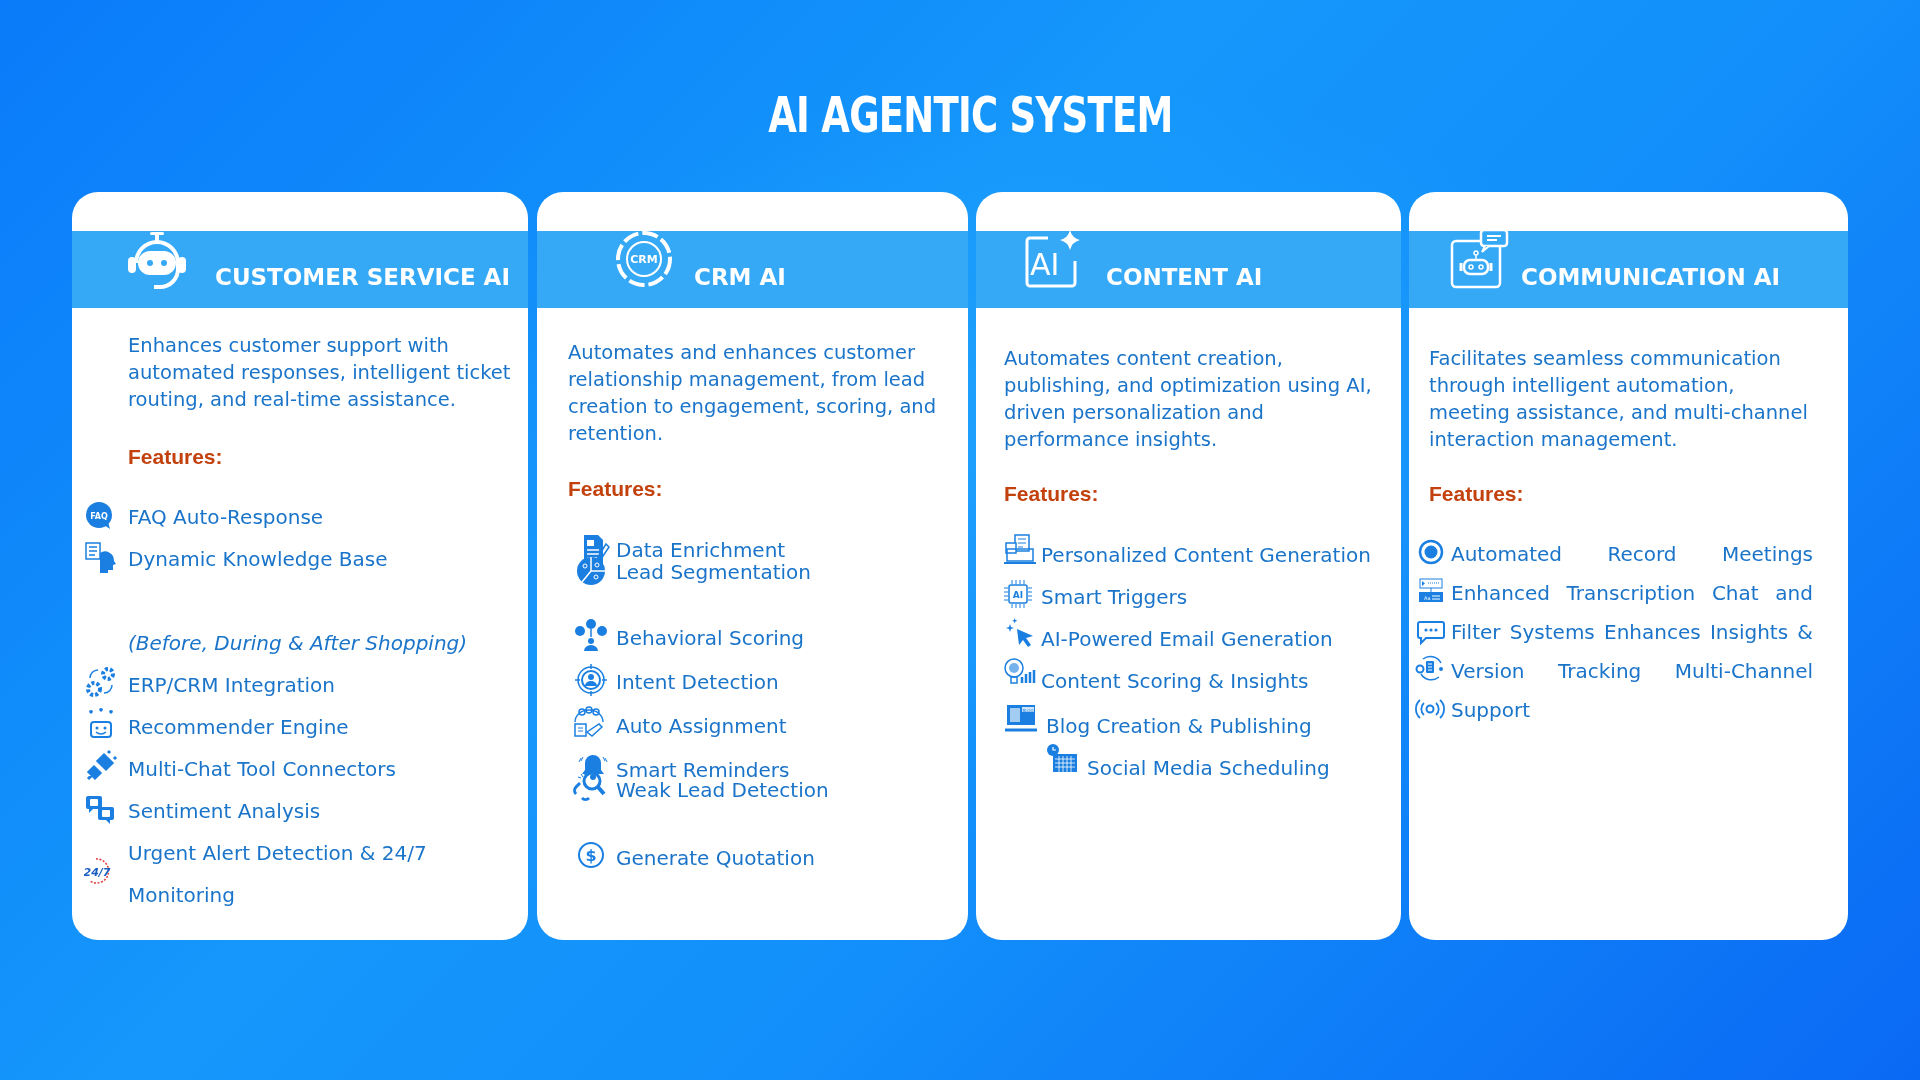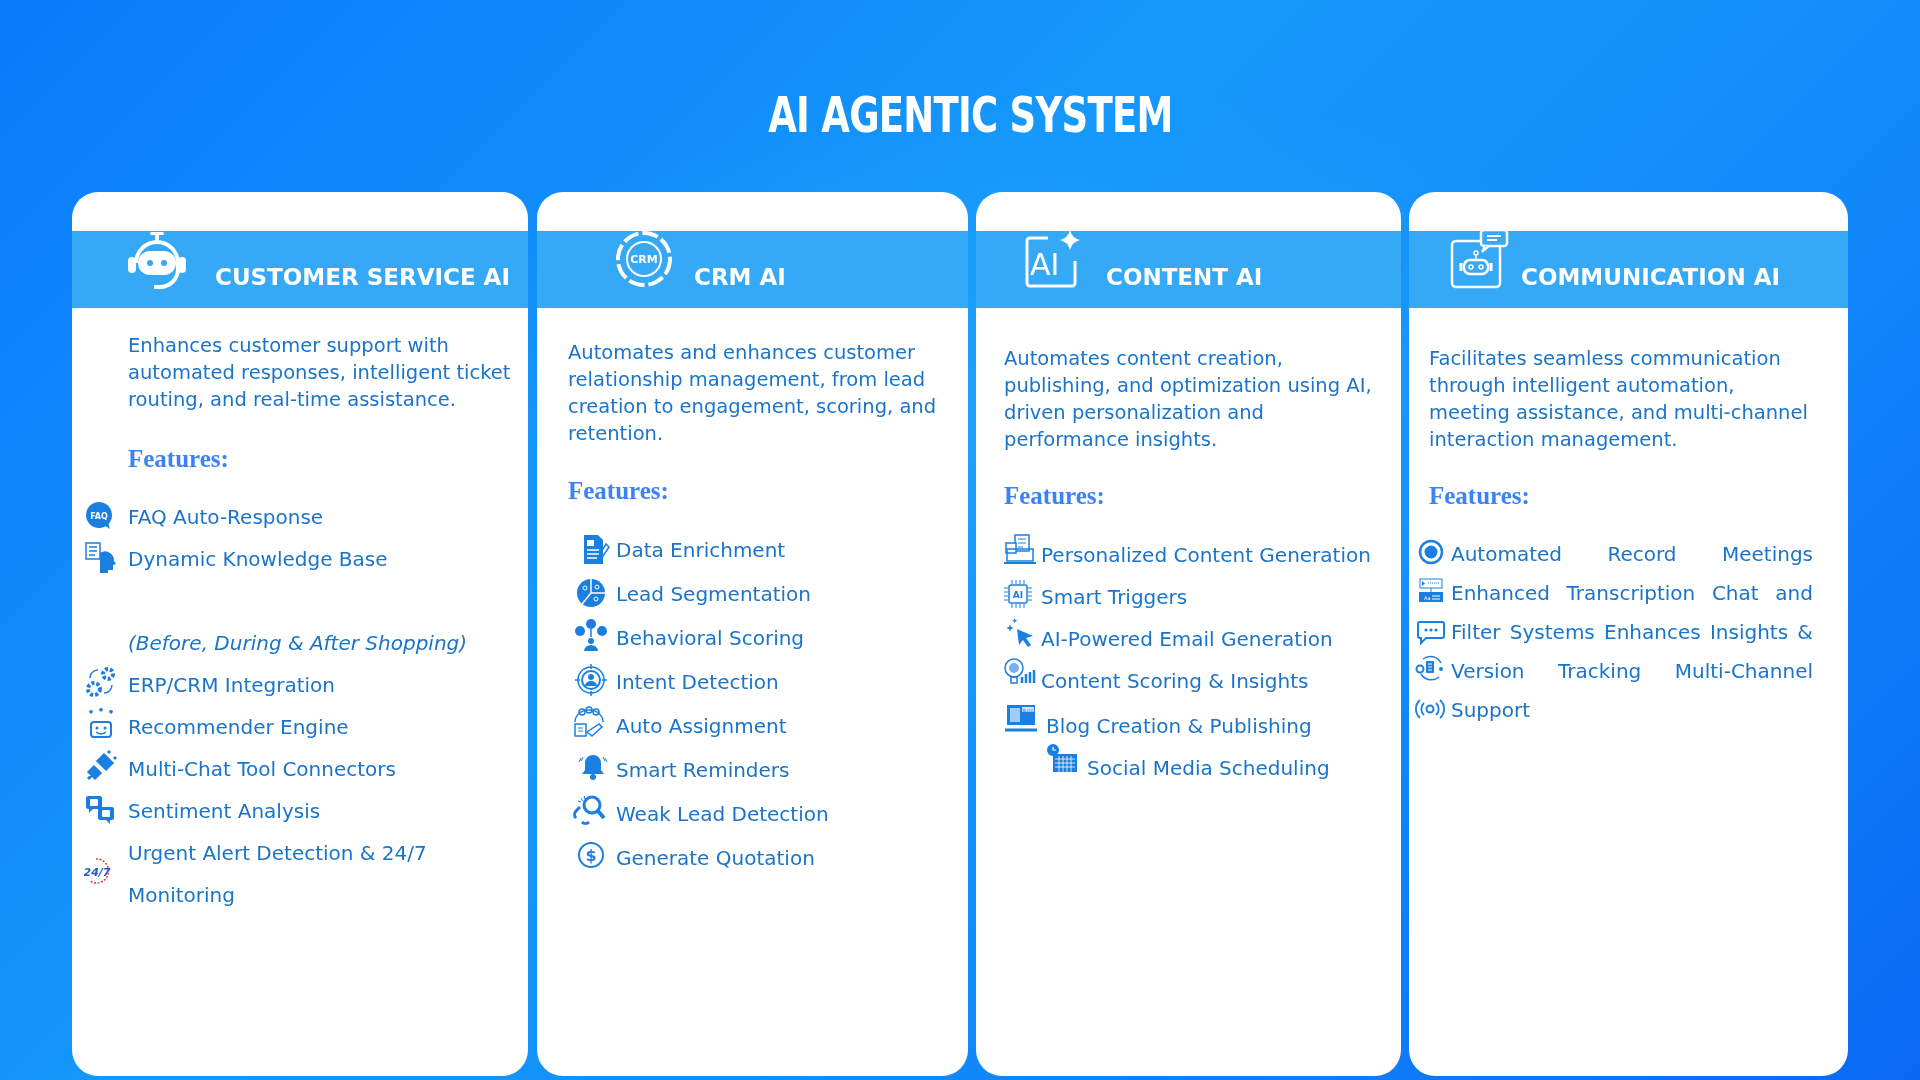--- a/index.html
+++ b/index.html
@@ -13,21 +13,21 @@
   }
   .page-title {
     position: absolute; left: 0; right: 0; top: 86px;
     text-align: center; color: #ffffff;
     font-family: "DejaVu Sans", sans-serif; font-weight: bold;
     font-size: 50px; letter-spacing: -1px;
     transform: scaleX(0.74); transform-origin: 1000px 0;
     padding-left: 0;
   }
   .card {
-    position: absolute; top: 192px; height: 884px;
+    position: absolute; top: 192px; height: 748px;
     background: #ffffff; border-radius: 26px; overflow: hidden;
   }
   .band {
     position: absolute; left: 0; right: 0; top: 39px; height: 77px;
     background: #35a8f6;
   }
   .band .icon {
     position: absolute; top: -2px; width: 70px; height: 70px;
   }
   .band .icon svg { width: 100%; height: 100%; display: block; }
@@ -35,22 +35,22 @@
     position: absolute; top: 33px; color: #ffffff;
     font-family: "DejaVu Sans", sans-serif; font-weight: bold;
     font-size: 23px; letter-spacing: 0px; white-space: nowrap;
   }
   .desc {
     position: absolute; color: #1a74c9;
     font-family: "DejaVu Sans", sans-serif;
     font-size: 19.5px; line-height: 27px;
   }
   .features-label {
-    position: absolute; color: #3b82f6;
-    font-family: Liberation Serif, serif; font-weight: bold; font-size: 25px;
+    position: absolute; color: #c2410c;
+    font-family: Liberation Sans, sans-serif; font-weight: bold; font-size: 21px;
   }
   .feat {
     position: absolute; color: #1a74c9; display: flex; align-items: center;
     font-family: "DejaVu Sans", sans-serif; font-size: 20px; white-space: nowrap;
   }
   .feat .ficon {
     position: absolute; width: 34px; height: 34px; display: block;
   }
   .feat .ficon svg { width: 100%; height: 100%; display: block; }
   .feat.sub { font-style: italic; }
@@ -192,21 +192,21 @@
     <span class="ficon" style="left:-38px;top:-6px;">
         <svg viewBox="0 0 34 34">
           <path d="M6 3 h14 l5 5 v24 h-19z" fill="#1a7fe0"></path>
           <rect x="9" y="8" width="7" height="6" fill="#fff"></rect>
           <path d="M9 18h12M9 22h12M9 26h10" stroke="#fff" stroke-width="1.5"></path>
           <path d="M28 12 l3 3 -8 12 -3 1 0 -3z" fill="none" stroke="#1a7fe0" stroke-width="1.5"></path>
         </svg>
       </span>
     <span>Data Enrichment</span>
   </div>
-  <div class="feat" style="left:79px;top:390px;align-items:center;">
+  <div class="feat" style="left:79px;top:368px;align-items:center;">
     <span class="ficon" style="left:-42px;top:-6px;">
         <svg viewBox="0 0 34 34">
           <circle cx="17" cy="17" r="14" fill="#1a7fe0"></circle>
           <path d="M17 3 v14 h14 M17 17 l-9 11" stroke="#fff" stroke-width="1.5" fill="none"></path>
           <circle cx="11" cy="12" r="2" fill="none" stroke="#fff"></circle>
           <circle cx="23" cy="11" r="2" fill="none" stroke="#fff"></circle>
           <circle cx="22" cy="23" r="2" fill="none" stroke="#fff"></circle>
         </svg>
       </span>
     <span>Lead Segmentation</span>
@@ -253,21 +253,21 @@
   <div class="feat" style="left:79px;top:566px;">
     <span class="ficon" style="left:-40px;top:-8px;">
         <svg viewBox="0 0 34 34">
           <path d="M17 5 a8 8 0 0 1 8 8 v7 l3 4 h-22 l3 -4 v-7 a8 8 0 0 1 8 -8z" fill="#1a7fe0"></path>
           <circle cx="17" cy="27" r="3" fill="#1a7fe0"></circle>
           <path d="M5 8 l-2 4 M7 7 l-2 4 M29 8 l2 4 M27 7 l2 4" stroke="#1a7fe0" stroke-width="1"></path>
         </svg>
       </span>
     <span>Smart Reminders</span>
   </div>
-  <div class="feat" style="left:79px;top:610px;text-align:center;">
+  <div class="feat" style="left:79px;top:586px;text-align:center;">
     <span class="ficon" style="left:-44px;top:-10px;">
         <svg viewBox="0 0 34 34">
           <path d="M4 26 a5 5 0 0 1 0 -7 l4 -4" fill="none" stroke="#1a7fe0" stroke-width="3"></path>
           <path d="M10 30 a5 5 0 0 0 7 0" fill="none" stroke="#1a7fe0" stroke-width="3"></path>
           <circle cx="20" cy="13" r="8" fill="none" stroke="#1a7fe0" stroke-width="3"></circle>
           <path d="M26 19 l6 7" stroke="#1a7fe0" stroke-width="4"></path>
           <path d="M9 6 l2 3 M12 4 l1 3 M6 9 l3 1" stroke="#1a7fe0" stroke-width="1"></path>
         </svg>
       </span>
     <span>Weak Lead Detection</span>

